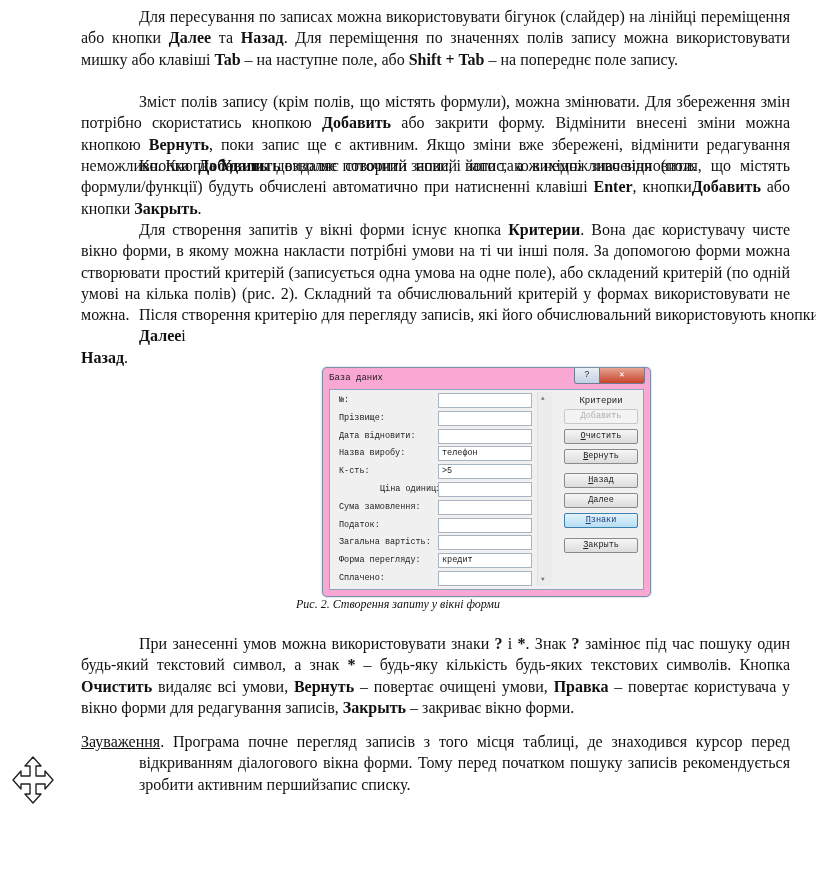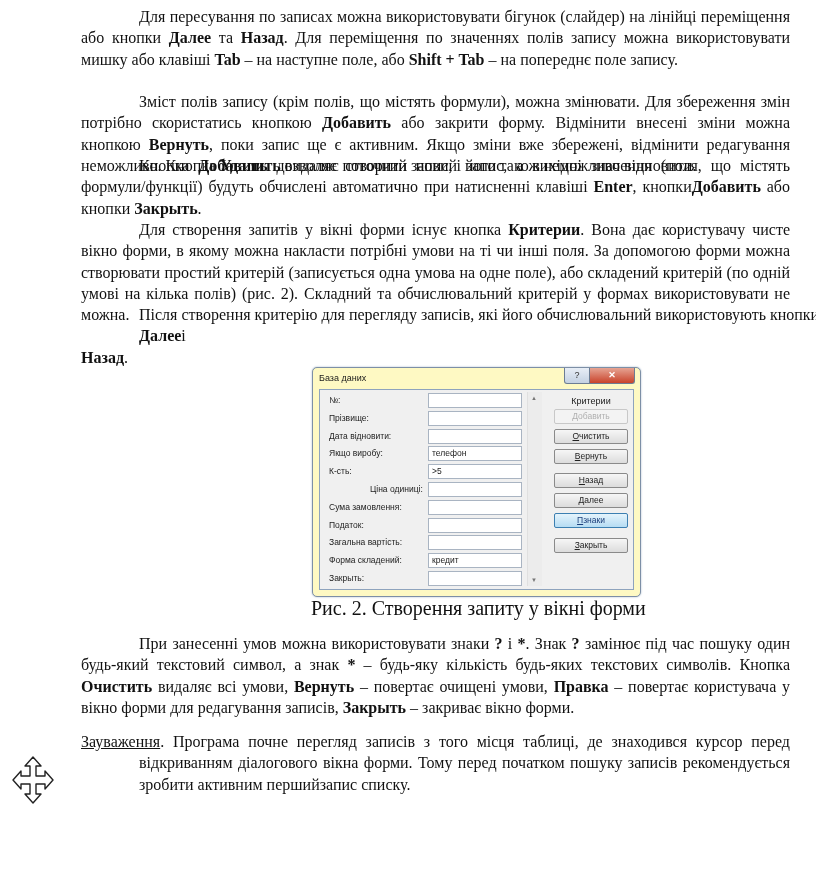--- a/index.html
+++ b/index.html
@@ -12,25 +12,25 @@
   .para {
     position: absolute; left: 72px; width: 709px;
     font-size: 16px; line-height: 21.3px; text-align: justify;
     text-indent: 58px;
   }
   .para b { font-weight: bold; }
   .nojust { text-align: left; }
 
   
   .dialog {
-    position: absolute; left: 303px; top: 367px; width: 327px; height: 228px;
-    background: #fef9c3;
+    position: absolute; left: 313px; top: 367px; width: 327px; height: 228px;
+    background: #f9a8d4;
     border: 1px solid #7d8fa6; border-radius: 5px;
     box-shadow: 0 0 2px #9fb2c8;
-    font-family: Liberation Sans, sans-serif;
+    font-family: Liberation Mono, monospace;
   }
   .titlebar { position: absolute; left: 0; top: 0; right: 0; height: 20px; }
   .title { position: absolute; left: 6px; top: 5px; font-size: 9px; color: #1a1a1a; }
   .tb-btn {
     position: absolute; top: 0px; height: 15px; border: 1px solid #6c7d94;
     border-top: none; font-size: 9px; text-align: center; line-height: 14px;
   }
   .help-btn { left: 251px; width: 24px; background: linear-gradient(#e8eef6, #c4d1e2); color: #333; border-radius: 0 0 0 3px; }
   .close-btn { left: 276px; width: 44px; background: linear-gradient(#e6a493, #c9432b); color: #fff; font-weight: bold; border-radius: 0 0 3px 0; }
   .client {
@@ -56,21 +56,21 @@
     position: absolute; left: 234px; width: 72px; height: 13px;
     border: 1px solid #8a8a8a; border-radius: 2px;
     background: linear-gradient(#f6f6f6, #dcdcdc);
     font-size: 8.5px; line-height: 13px; text-align: center; color: #222;
   }
   .dbtn.disabled { color: #b0b0b0; border-color: #c8c8c8; background: #f3f3f3; }
   .dbtn.active { background: linear-gradient(#e5f4fc, #b6dcf3); border-color: #3c7fb1; color: #1b3e7a; }
   .dbtn u { text-decoration: underline; }
 
   .caption {
-    position: absolute; left: 302px; top: 597px; font-size: 20px; 
+    position: absolute; left: 287px; top: 597px; font-size: 12px; font-style: italic;
   }
   .note-label { text-decoration: underline; }
   .cursor-icon { position: absolute; left: 2px; top: 755px; width: 44px; height: 50px; }
 </style>
 </head>
 <body>
 
 <div class="page">
 
   <div class="para" id="p1" style="top:6px;"><span>Для пересування по записах можна використовувати бігунок (слайдер) на лінійці переміщення або кнопки </span><b>Далее</b><span> та </span><b>Назад</b><span>. Для переміщення по значеннях полів запису можна використовувати мишку або клавіші </span><b>Tab</b><span> – на наступне поле, або </span><b>Shift + Tab</b><span> – на попереднє поле запису.</span></div>
@@ -95,35 +95,35 @@
       <div class="tb-btn close-btn"><span>✕</span></div>
     </div>
     <div class="client">
       <div id="fields">
           <div class="field-label" style="top: 5px;">№:</div>
           <div class="field-input" style="top: 3px;"></div>
           <div class="field-label" style="top: 22.8px; text-align: right;">Прізвище:</div>
           <div class="field-input" style="top: 20.8px;"></div>
           <div class="field-label" style="top: 40.6px;">Дата відновити:</div>
           <div class="field-input" style="top: 38.6px;"></div>
-          <div class="field-label" style="top: 58.4px;">Якщо виробу:</div>
+          <div class="field-label" style="top: 58.4px;">Назва виробу:</div>
           <div class="field-input" style="top: 56.4px;">телефон</div>
           <div class="field-label" style="top: 76.2px;">К-сть:</div>
           <div class="field-input" style="top: 74.2px;">&gt;5</div>
           <div class="field-label" style="top: 94px; padding-left: 41px;">Ціна одиниці:</div>
           <div class="field-input" style="top: 92px;"></div>
           <div class="field-label" style="top: 111.8px;">Сума замовлення:</div>
           <div class="field-input" style="top: 109.8px;"></div>
           <div class="field-label" style="top: 129.6px;">Податок:</div>
           <div class="field-input" style="top: 127.6px;"></div>
           <div class="field-label" style="top: 147.4px;">Загальна вартість:</div>
           <div class="field-input" style="top: 145.4px;"></div>
-          <div class="field-label" style="top: 165.2px;">Форма складений:</div>
+          <div class="field-label" style="top: 165.2px;">Форма перегляду:</div>
           <div class="field-input" style="top: 163.2px;">кредит</div>
-          <div class="field-label" style="top: 183px;">Закрыть:</div>
+          <div class="field-label" style="top: 183px;">Сплачено:</div>
           <div class="field-input" style="top: 181px;"></div>
         </div>
 
       <div class="scrollbar">
         <span class="scroll-arrow" style="top:3px;">▲</span>
         <span class="scroll-arrow" style="bottom:3px;">▼</span>
       </div>
 
       <div class="panel-label">Критерии</div>
       <div class="dbtn disabled" style="top:19px;">Добавить</div>

